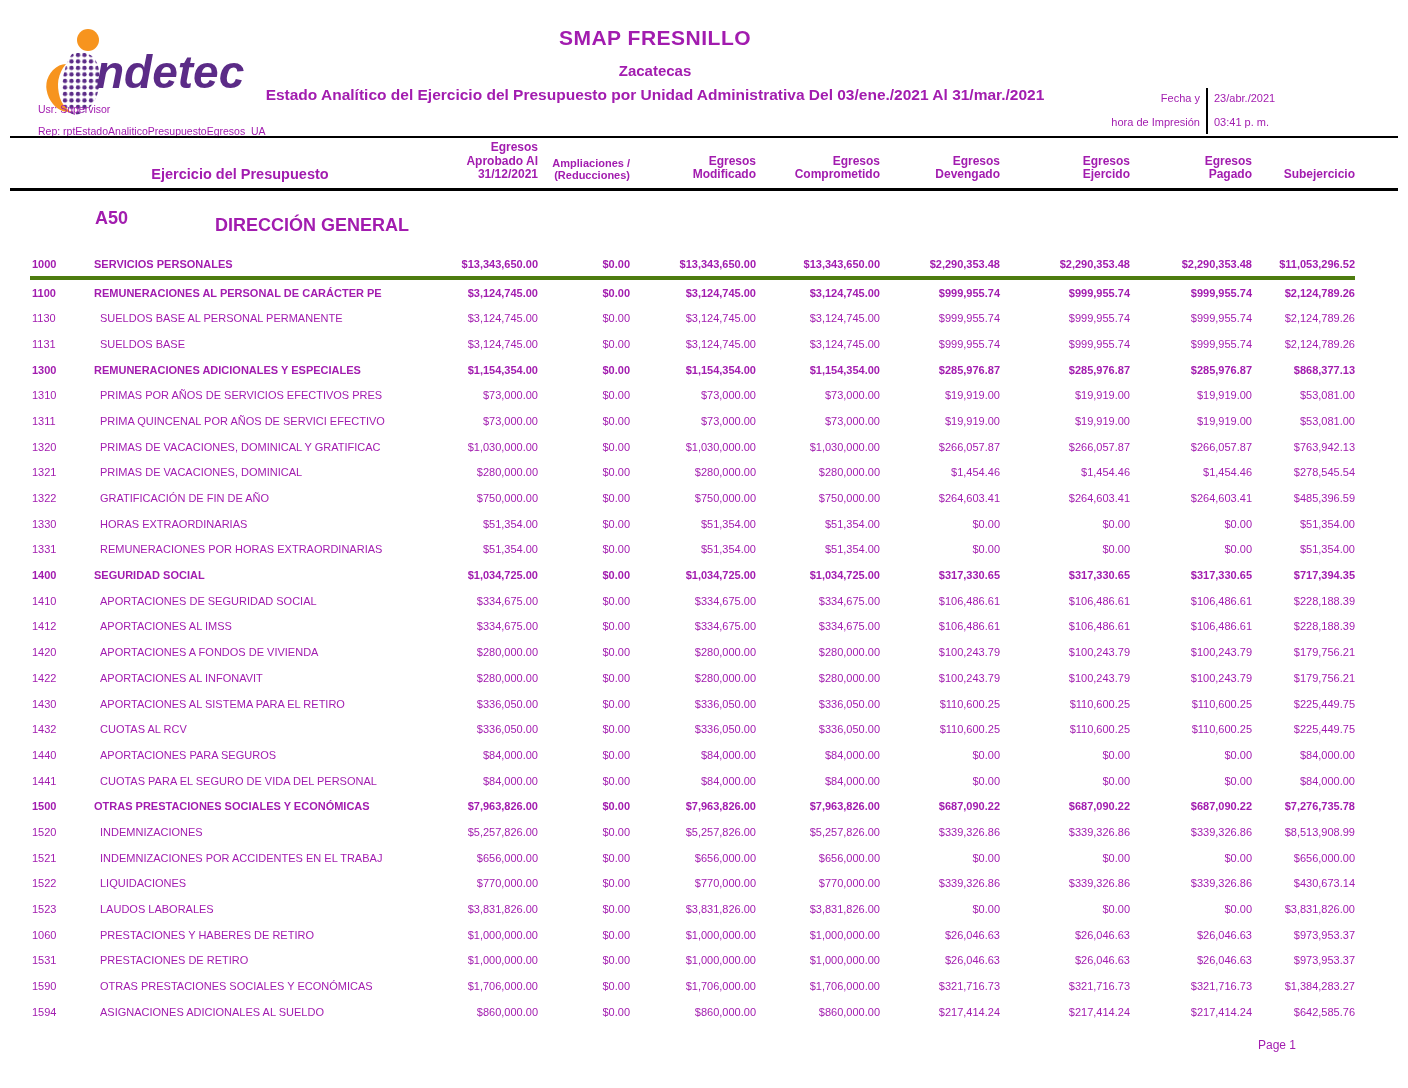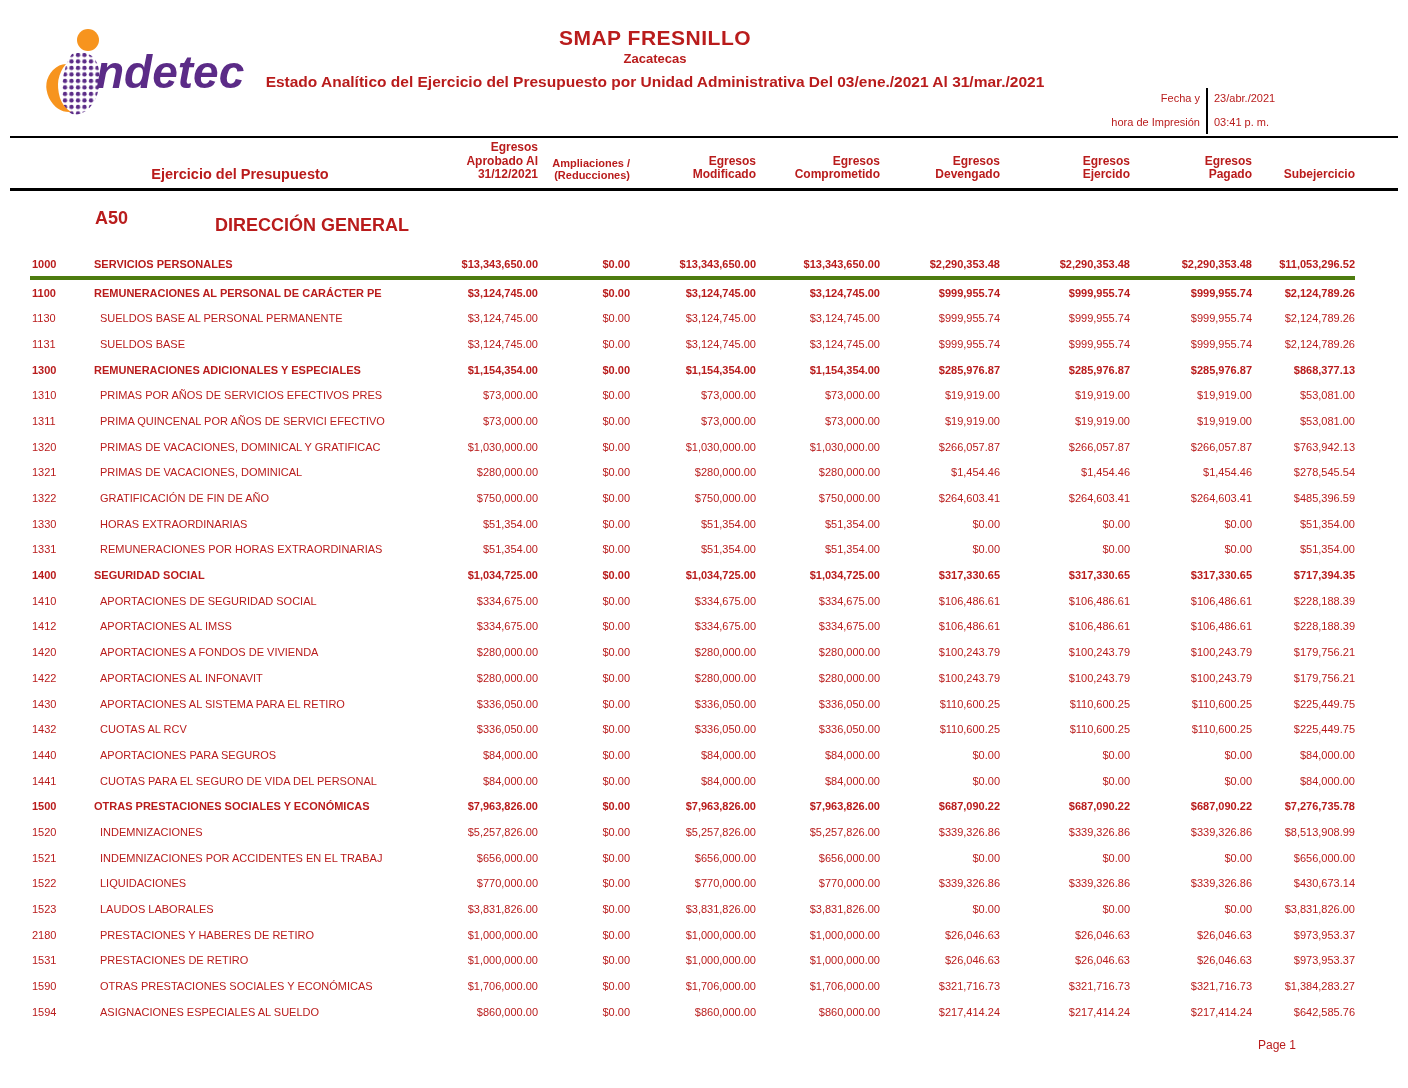--- a/index.html
+++ b/index.html
@@ -1,27 +1,27 @@
 <!DOCTYPE html>
 <html><head>
 <meta charset="utf-8">
 <style>
   html,body{margin:0;padding:0;background:#fff;}
   .page{
     position:relative;
     width:1408px;height:1088px;
-    background:#fff;color:#b91c1c;
+    background:#fff;color:#a21caf;
     font-family:"Liberation Sans", sans-serif;
     overflow:hidden;
   }
   
   .logo{position:absolute;left:36px;top:26px;width:215px;height:100px;}
   .title-block{position:absolute;left:200px;top:26px;width:910px;text-align:center;}
   .title-main{font-size:21px;font-weight:bold;letter-spacing:.5px;}
-  .title-sub{font-size:13px;font-weight:bold;margin-top:1px;}
+  .title-sub{font-size:15px;font-weight:bold;margin-top:12px;}
   .title-report{font-size:15.5px;font-weight:bold;margin-top:7px;white-space:nowrap;}
   .meta-left{position:absolute;left:38px;top:98px;font-size:10.5px;line-height:22px;}
   .meta-right{position:absolute;left:1040px;top:86px;width:310px;font-size:11px;}
   .meta-row{display:grid;grid-template-columns:160px 14px 136px;height:24px;align-items:center;}
   .meta-row .lbl{text-align:right;}
   .meta-row .val{grid-column:3;}
   .meta-divider{position:absolute;left:166px;top:2px;height:46px;border-left:2px solid #000;}
   .rule-thin{position:absolute;left:10px;width:1388px;height:2px;background:#000;}
   .rule-thick{position:absolute;left:10px;width:1388px;height:3px;background:#000;}
   
@@ -62,20 +62,24 @@
     <path d="M30 38 Q18 52 24 72 Q27 81 35 86 Q21 87 13 72 Q6 56 17 44 Q23 38 30 38 Z" fill="#f7941e"></path>
     <text x="60" y="62" font-size="46" font-weight="bold" font-style="italic" fill="#5b2b87" font-family="Liberation Sans, sans-serif">ndetec</text>
   </svg>
 
   <div class="title-block">
     <div class="title-main">SMAP FRESNILLO</div>
     <div class="title-sub">Zacatecas</div>
     <div class="title-report">Estado Analítico del Ejercicio del Presupuesto por Unidad Administrativa Del 03/ene./2021 Al 31/mar./2021</div>
   </div>
 
+  <div class="meta-left">
+    <div>Usr: Supervisor</div>
+    <div>Rep: rptEstadoAnaliticoPresupuestoEgresos_UA</div>
+  </div>
 
   <div class="meta-right">
     <div class="meta-row">
       <span class="lbl">Fecha y</span>
       <span class="val">23/abr./2021</span>
     </div>
     <div class="meta-row">
       <span class="lbl">hora de Impresión</span>
       <span class="val">03:41 p. m.</span>
     </div>
@@ -417,21 +421,21 @@
         <div class="num">$3,831,826.00</div>
         <div class="num">$0.00</div>
         <div class="num">$3,831,826.00</div>
         <div class="num">$3,831,826.00</div>
         <div class="num">$0.00</div>
         <div class="num">$0.00</div>
         <div class="num">$0.00</div>
         <div class="num">$3,831,826.00</div>
       </div>
       <div class="row grid">
-        <div class="code">2180</div>
+        <div class="code">1060</div>
         <div class="label">PRESTACIONES Y HABERES DE RETIRO</div>
         <div class="num">$1,000,000.00</div>
         <div class="num">$0.00</div>
         <div class="num">$1,000,000.00</div>
         <div class="num">$1,000,000.00</div>
         <div class="num">$26,046.63</div>
         <div class="num">$26,046.63</div>
         <div class="num">$26,046.63</div>
         <div class="num">$973,953.37</div>
       </div>
@@ -454,21 +458,21 @@
         <div class="num">$0.00</div>
         <div class="num">$1,706,000.00</div>
         <div class="num">$1,706,000.00</div>
         <div class="num">$321,716.73</div>
         <div class="num">$321,716.73</div>
         <div class="num">$321,716.73</div>
         <div class="num">$1,384,283.27</div>
       </div>
       <div class="row grid">
         <div class="code">1594</div>
-        <div class="label">ASIGNACIONES ESPECIALES AL SUELDO</div>
+        <div class="label">ASIGNACIONES ADICIONALES AL SUELDO</div>
         <div class="num">$860,000.00</div>
         <div class="num">$0.00</div>
         <div class="num">$860,000.00</div>
         <div class="num">$860,000.00</div>
         <div class="num">$217,414.24</div>
         <div class="num">$217,414.24</div>
         <div class="num">$217,414.24</div>
         <div class="num">$642,585.76</div>
       </div>
     </div>

